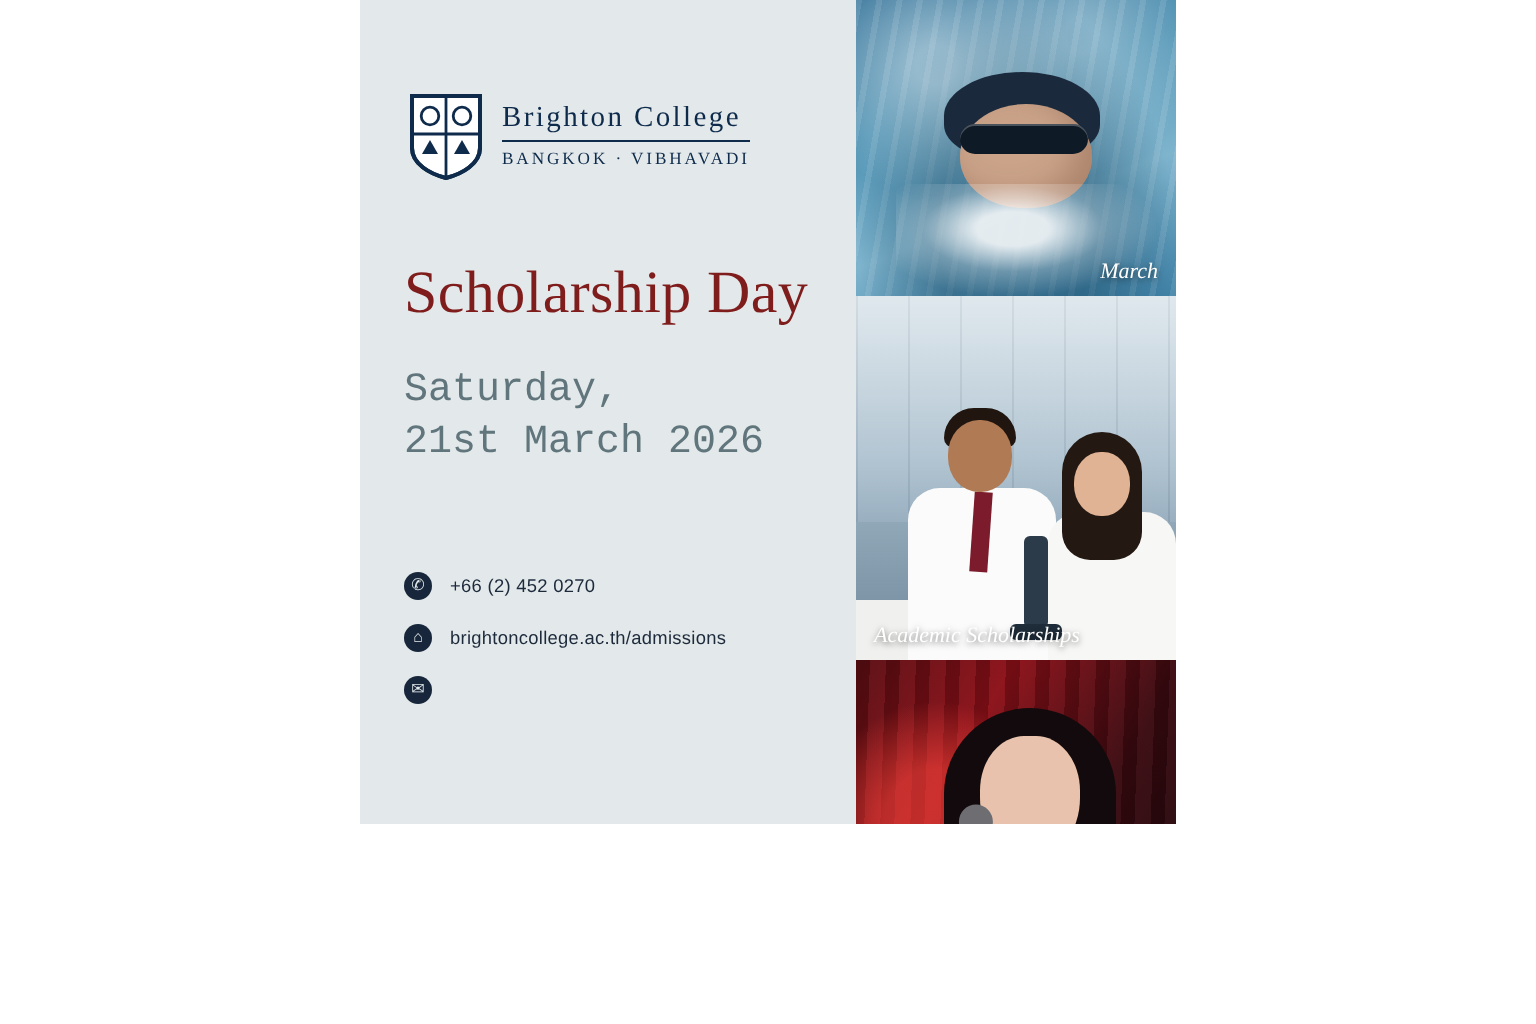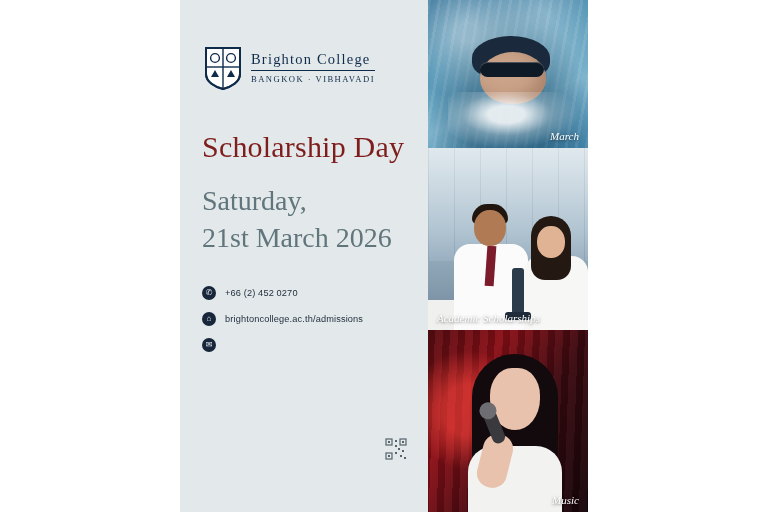--- a/index.html
+++ b/index.html
@@ -12,21 +12,21 @@
     height: 512px;
     overflow: hidden;
     font-family: "Liberation Sans", sans-serif;
   }
 
   #poster {
     position: absolute;
     left: 180px;
     top: 0;
     width: 408px;
-    height: 512px;
+    height: 412px;
     background: #e4eaea;
     overflow: hidden;
     display: flex;
   }
 
   
   .left-col {
     position: relative;
     width: 248px;
     height: 512px;
@@ -83,22 +83,22 @@
     color: #7f1d1d;
     letter-spacing: 0.2px;
     margin: 0;
     white-space: nowrap;
   }
 
   .date-block {
     position: absolute;
     left: 22px;
     top: 183px;
-    font-family: Liberation Serif, serif;
-    font-size: 28px;
+    font-family: Liberation Mono, monospace;
+    font-size: 20px;
     color: #61757c;
     line-height: 1.32;
     white-space: nowrap;
   }
 
   .contact-list {
     position: absolute;
     left: 22px;
     top: 286px;
     display: flex;

